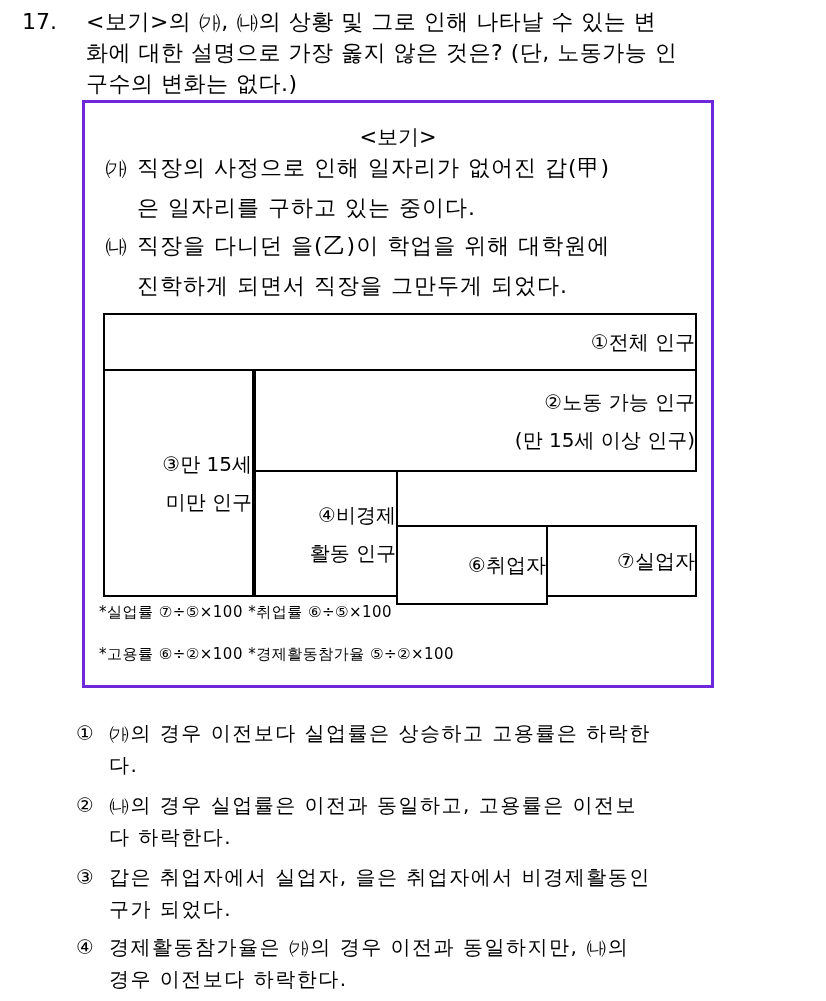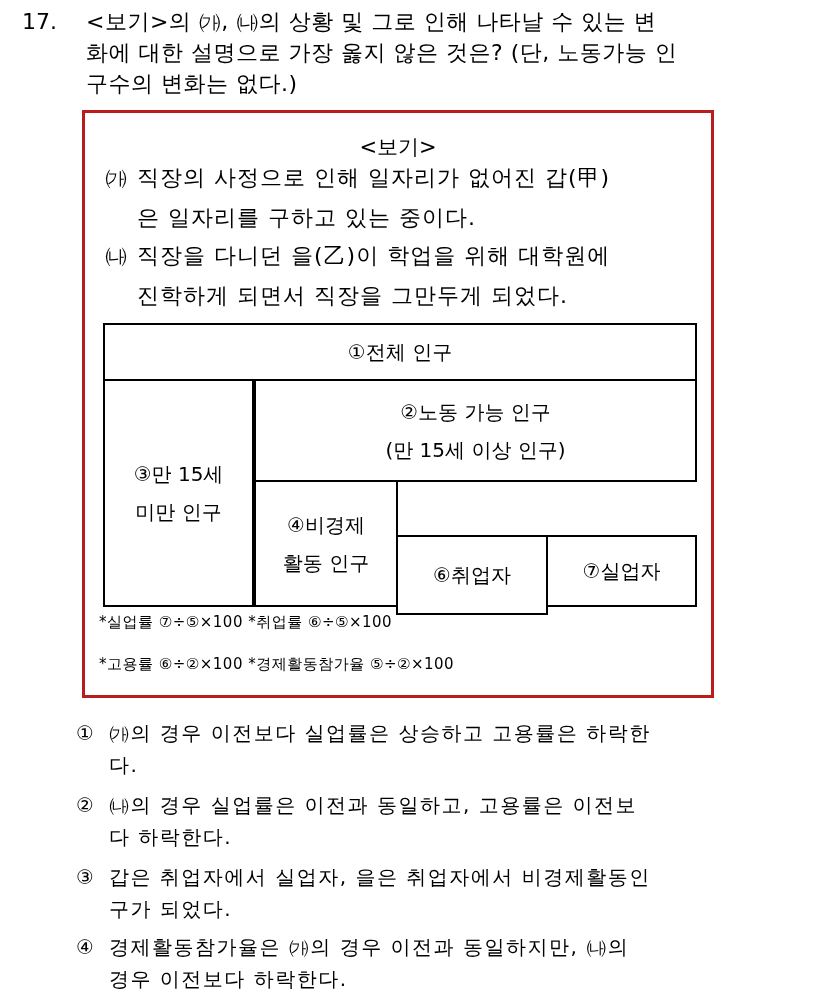--- a/index.html
+++ b/index.html
@@ -1,27 +1,27 @@
 <!DOCTYPE html>
 <html><head>
 <meta charset="utf-8">
 <style>
   html, body { margin:0; padding:0; background:#ffffff; }
   body { width:826px; height:1001px; position:relative; overflow:hidden;
          font-family: "DejaVu Sans", "Liberation Sans", sans-serif; color:#000; }
   .q-stem { position:absolute; left:22px; top:6px; width:780px; font-size:22px; line-height:31px; }
   .q-stem .num { position:absolute; left:0; top:0; }
   .q-stem .line { position:absolute; left:64px; white-space:nowrap; letter-spacing:0.5px; }
-  .box { position:absolute; left:82px; top:110px; width:626px; height:582px;
-         border:3px solid #b91c1c; box-sizing:content-box; }
+  .box { position:absolute; left:82px; top:100px; width:626px; height:582px;
+         border:3px solid #6d28d9; box-sizing:content-box; }
   .box .title { position:absolute; left:0; width:100%; top:20px; text-align:center; font-size:21px; }
   .box .p { position:absolute; font-size:22px; white-space:nowrap; letter-spacing:1px; }
   .tbl { position:absolute; left:18px; top:210px; width:592px; height:282px; }
   .cell { position:absolute; border:2px solid #000; box-sizing:border-box;
-          display:flex; flex-direction:column; align-items:center; justify-content:center;
+          display:flex; flex-direction:column; align-items:flex-end; justify-content:center;
           font-size:20px; line-height:38px; text-align:center; }
   .formula { position:absolute; left:14px; font-size:15px; white-space:nowrap; letter-spacing:0.5px; }
   .opt { position:absolute; left:76px; font-size:20px; line-height:34px; }
   .opt .mark { position:absolute; left:0; top:0; }
   .opt .txt { position:absolute; left:33px; top:0; white-space:nowrap; letter-spacing:1.5px; }
 </style>
 </head>
 <body>
 
 <div class="q-stem">

